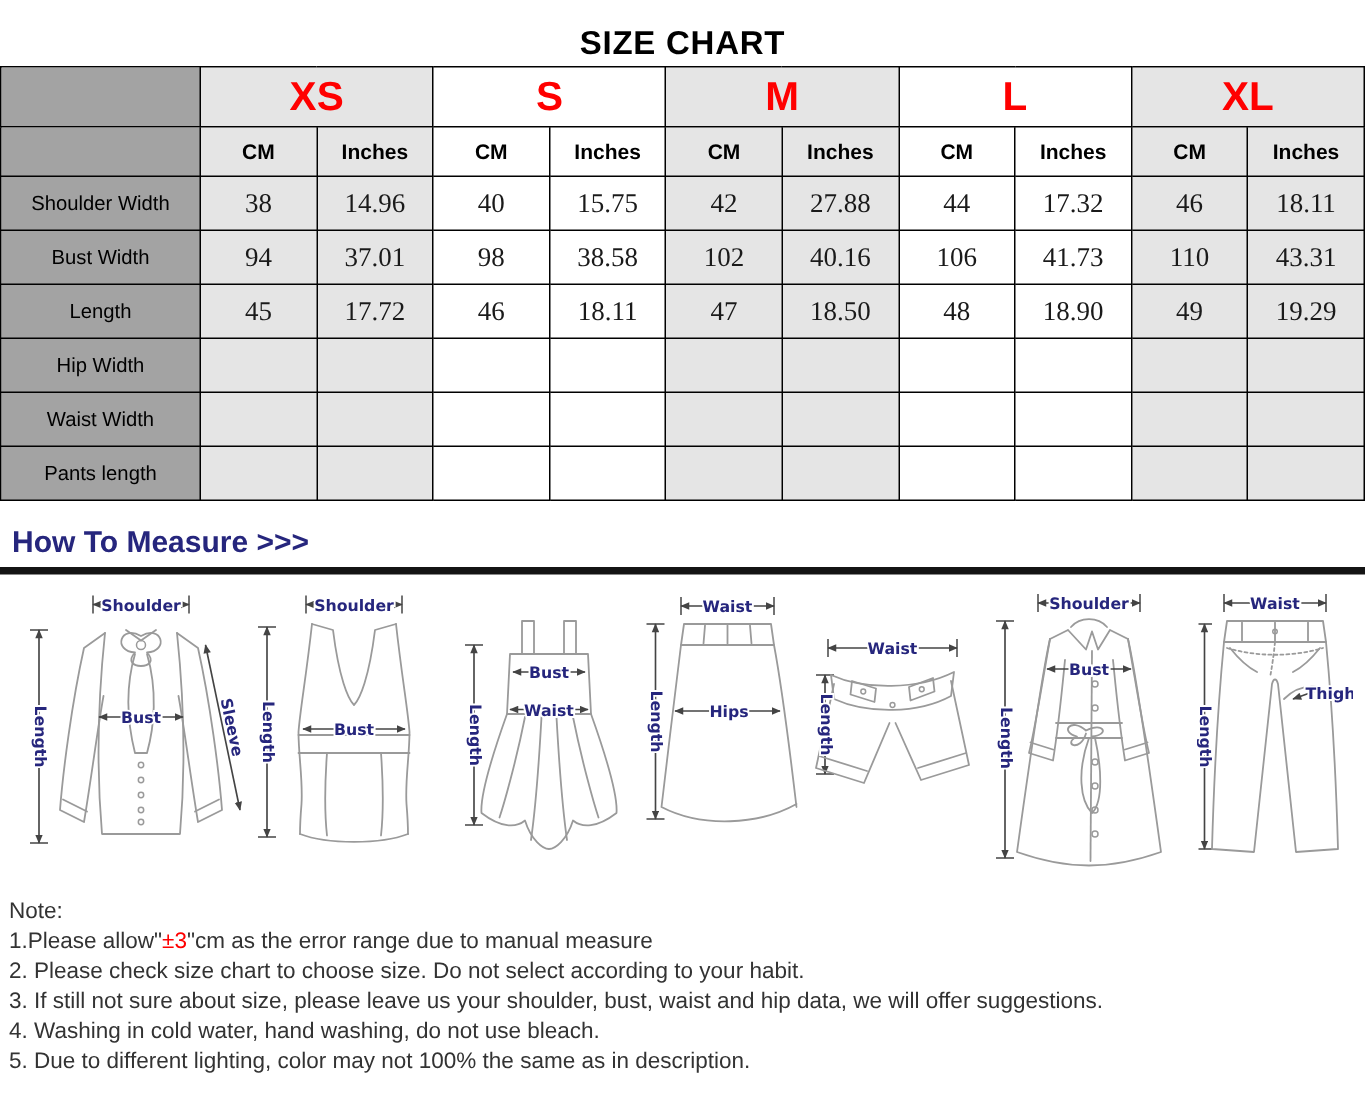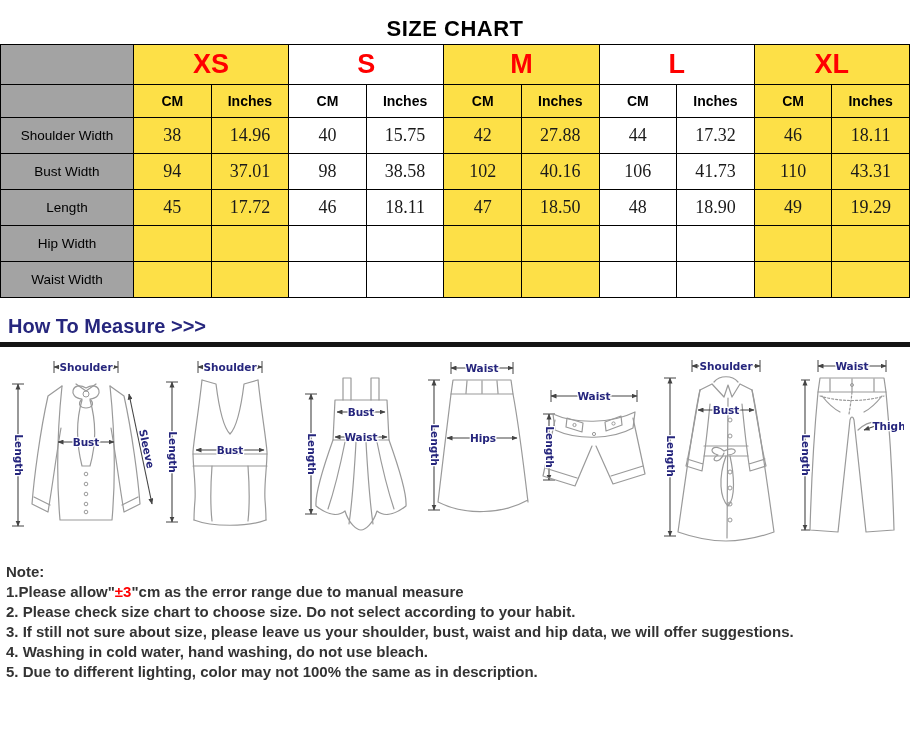--- a/index.html
+++ b/index.html
@@ -11,38 +11,38 @@
   .title { text-align:center; font-size:22px; font-weight:bold; padding-top:4px; height:28px; letter-spacing:.5px;margin-top:12px; }
 
   table.size-chart { border-collapse:collapse; width:910px; table-layout:fixed; }
   .size-chart td { border:1px solid #000; text-align:center; vertical-align:middle; padding:0; overflow:hidden; }
   .size-row td  { height:39px; font-size:27px; font-weight:bold; color:#ff0000; }
   .size-row td.lbl { color:#000; }
   .unit-row td  { height:32px; font-size:14px; font-weight:bold; }
   .data-row td  { height:35px; }
   .lbl { font-size:13.5px; background:#a3a3a3; font-weight:normal; }
   .num { font-family:"Liberation Serif",serif; font-size:18px; color:#1a1a1a; }
-  .g { background:#fde047; }
+  .g { background:#e5e5e5; }
   .w { background:#ffffff; }
 
   .howto { color:#26267d; font-size:20px; font-weight:bold; margin:17px 0 4px 8px; }
   .rule  { height:5px; background:#141414; width:910px; }
 
-  .diagrams { display:flex; justify-content:space-between; align-items:flex-start; padding:7px 6px 0 6px; height:196px; }
+  .diagrams { display:flex; align-items:flex-start; padding:7px 6px 0 14px; height:196px; }
   svg text {
     font-family:"DejaVu Sans",sans-serif; font-size:10.5px; font-weight:bold;
     fill:#26267d; text-anchor:middle; paint-order:stroke; stroke:#ffffff; stroke-width:2.5px;
   }
   .garment { fill:none; stroke:#9a9a9a; stroke-width:1.2; stroke-linejoin:round; stroke-linecap:round; }
   .btn { fill:none; stroke:#9a9a9a; stroke-width:1; }
   .arrow { stroke:#444; stroke-width:1.1; fill:none; }
   .tick { stroke:#444; stroke-width:1; }
   .dash { stroke-dasharray:2,2; }
 
-  .notes { padding:12px 0 0 6px; font-size:15px; color:#333;font-weight:bold; }
+  .notes { padding:12px 0 0 6px; font-size:15px; color:#333; }
   .notes div { line-height:20px; white-space:nowrap; }
   .red { color:#ff0000; }
 </style>
 </head>
 <body>
 
 <div class="title">SIZE CHART</div>
 
 <table class="size-chart">
   <colgroup>
@@ -127,20 +127,33 @@
     <td class="num w"></td>
     <td class="num g"></td>
     <td class="num g"></td>
     <td class="num w"></td>
     <td class="num w"></td>
     <td class="num g"></td>
     <td class="num g"></td>
   </tr>
   <tr class="data-row">
     <td class="lbl">Waist Width</td>
+    <td class="num g"></td>
+    <td class="num g"></td>
+    <td class="num w"></td>
+    <td class="num w"></td>
+    <td class="num g"></td>
+    <td class="num g"></td>
+    <td class="num w"></td>
+    <td class="num w"></td>
+    <td class="num g"></td>
+    <td class="num g"></td>
+  </tr>
+  <tr class="data-row">
+    <td class="lbl">Pants length</td>
     <td class="num g"></td>
     <td class="num g"></td>
     <td class="num w"></td>
     <td class="num w"></td>
     <td class="num g"></td>
     <td class="num g"></td>
     <td class="num w"></td>
     <td class="num w"></td>
     <td class="num g"></td>
     <td class="num g"></td>

